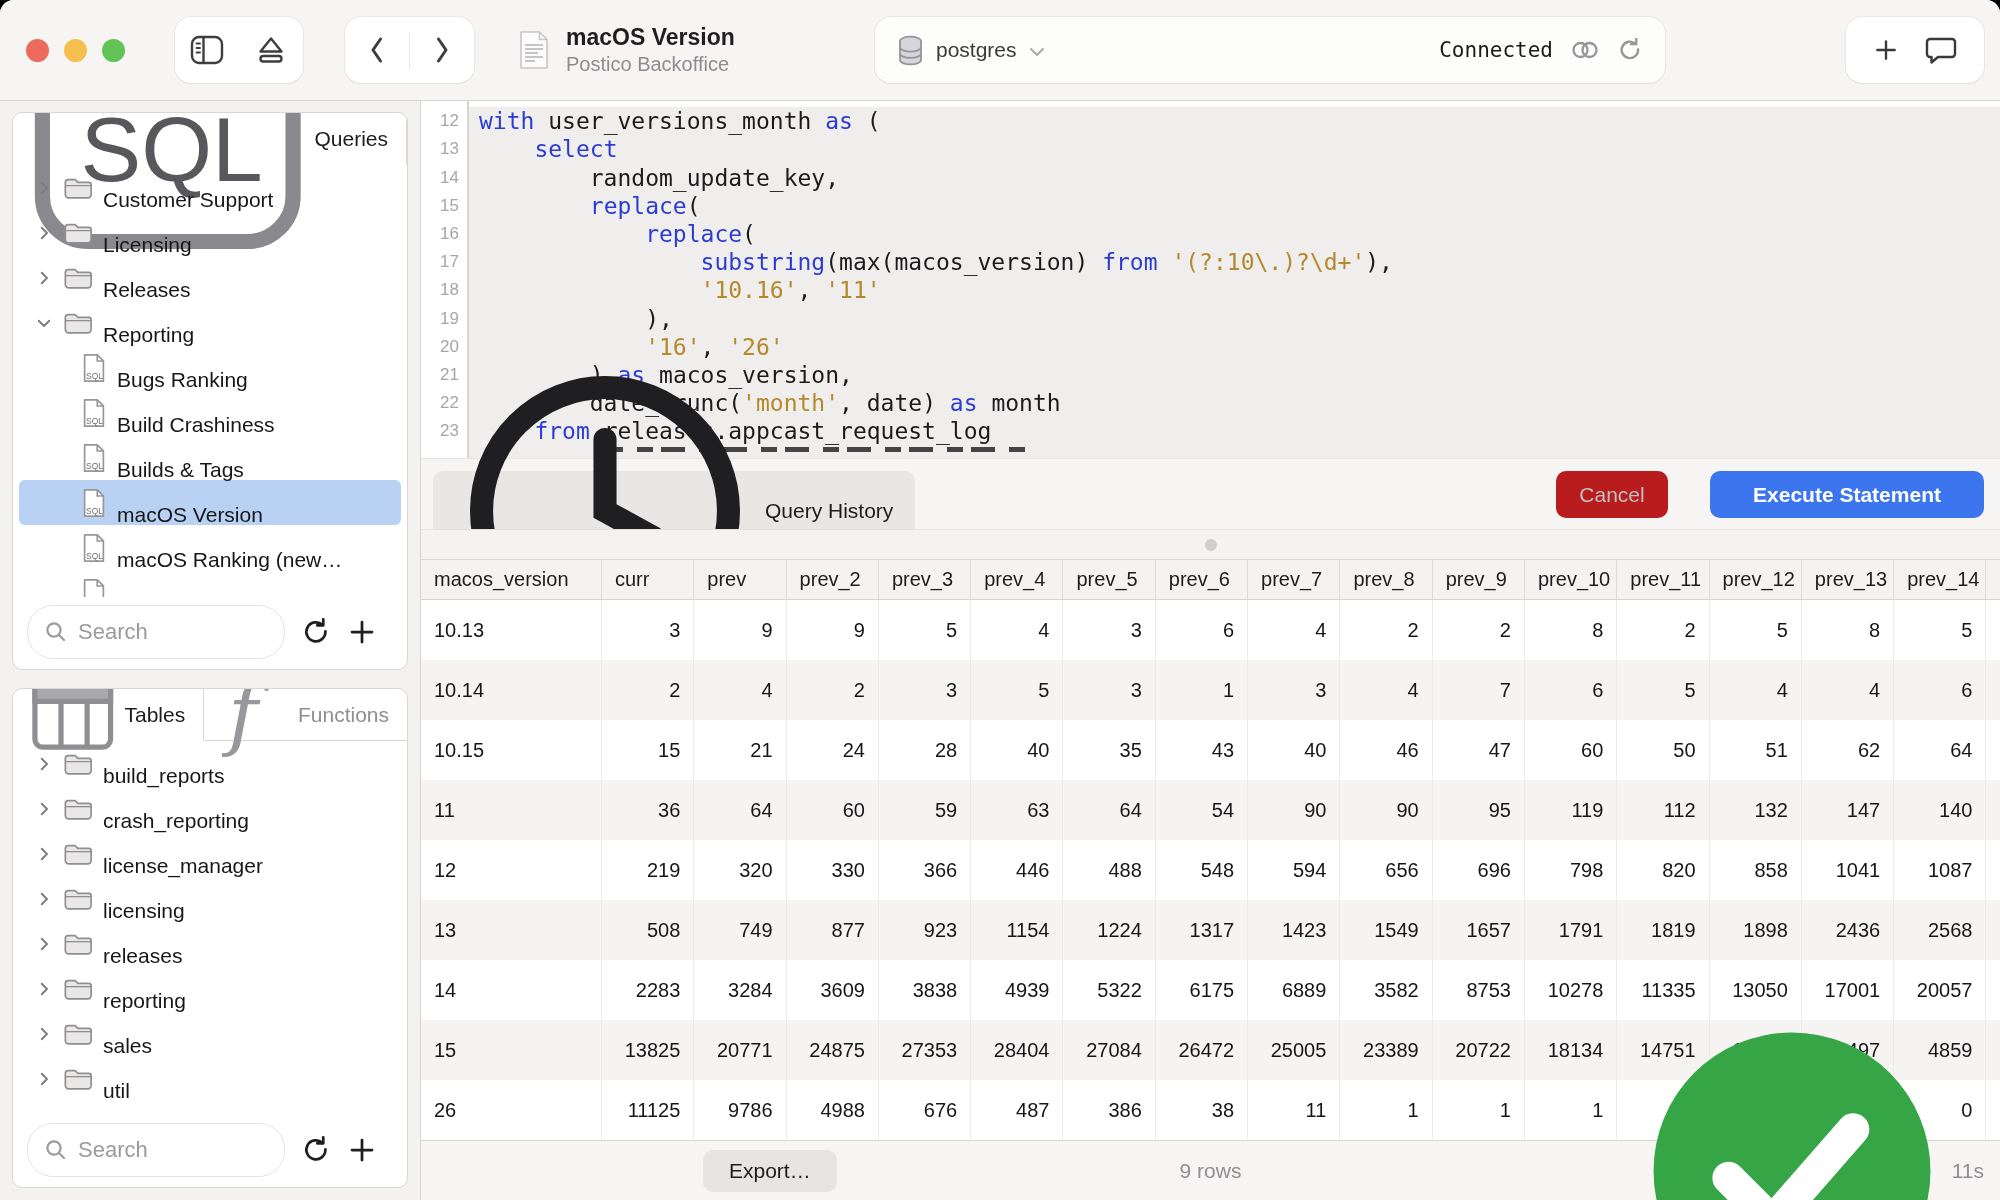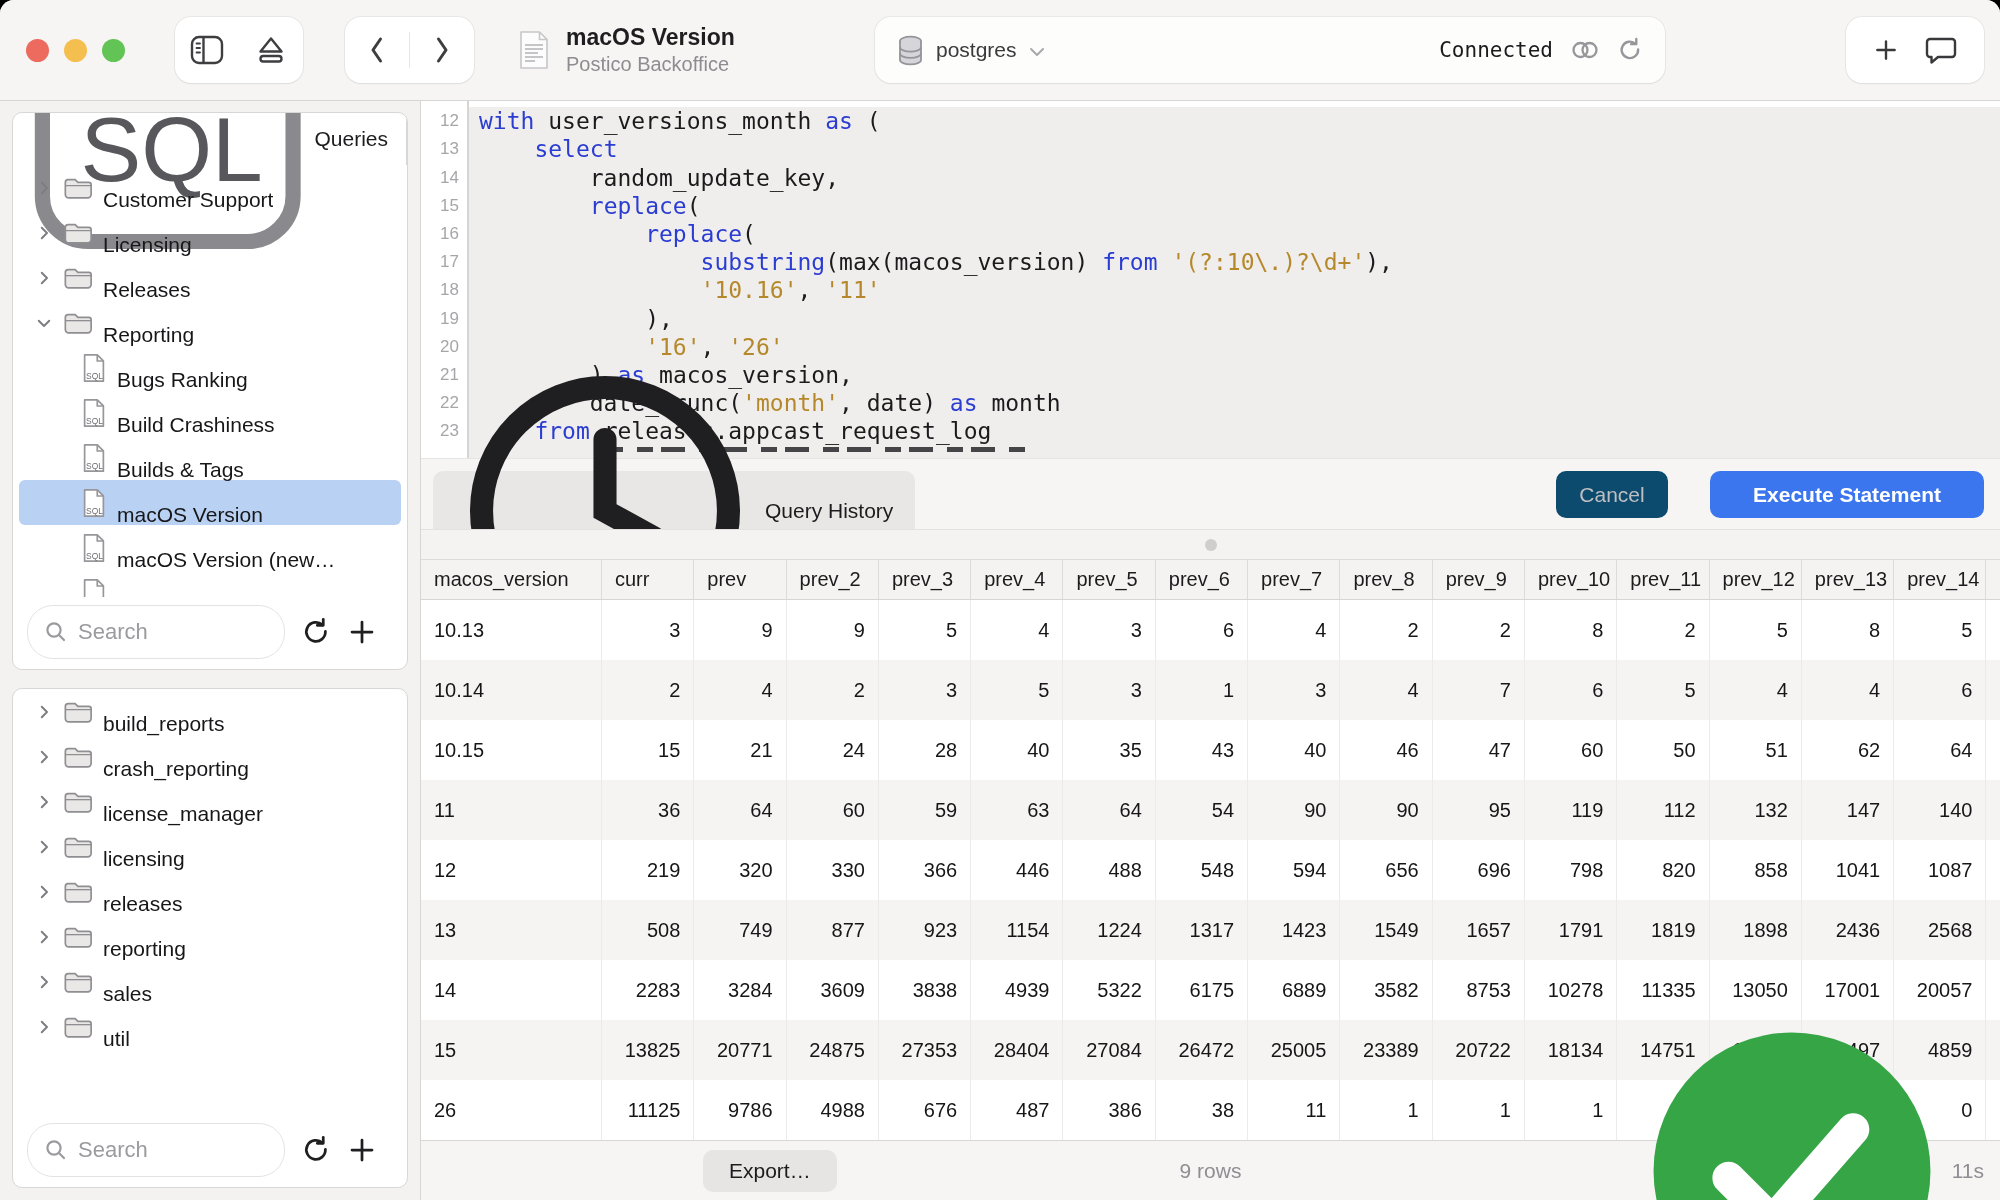--- a/index.html
+++ b/index.html
@@ -78,21 +78,21 @@
   .tok-k{color:#2b3cd2;}
   .tok-s{color:#b5882b;}
   .ghost{margin-left:120px;width:430px;height:5px;margin-top:2px;align-self:flex-start;
     background:repeating-linear-gradient(90deg,#454547 0 24px,transparent 24px 38px,#454547 38px 54px,transparent 54px 62px);}
 
   
   .qbar{position:absolute;top:357px;height:71px;left:0;right:0;background:#f6f5f4;border-top:1px solid #e6e5e4;box-sizing:border-box;}
   .qh-btn{position:absolute;left:12px;top:12px;height:47px;background:#e8e7e5;border-radius:10px;display:flex;align-items:center;
     gap:10px;padding:16px 22px;font-size:21px;color:#1c1c1e;}
   .qh-btn svg{width:25px;height:25px;}
-  .cancel-btn{position:absolute;right:332px;top:12px;height:47px;width:112px;background:#0c4a6e;border-radius:10px;
+  .cancel-btn{position:absolute;right:332px;top:12px;height:47px;width:112px;background:#b91c1c;border-radius:10px;
     display:flex;align-items:center;justify-content:center;font-size:21px;color:#bfbfc2;}
   .exec-btn{position:absolute;right:16px;top:12px;height:47px;width:274px;border-radius:10px;
     display:flex;align-items:center;justify-content:center;font-size:21px;font-weight:bold;color:#fff;}
 
   
   .split{position:absolute;top:428px;height:31px;left:0;right:0;background:#f4f3f2;border-top:1px solid #e3e2e1;border-bottom:1px solid #dcdbda;box-sizing:border-box;}
   .knob{position:absolute;left:calc(50% - 6px);top:9px;width:12px;height:12px;border-radius:50%;background:#cfcecd;}
 
   
   .results{position:absolute;top:459px;bottom:60px;left:0;right:0;overflow:hidden;background:#fff;
@@ -334,21 +334,21 @@
             <span class="lab">macOS Version</span>
           </div>
           <div class="trow q">
             <span class="fico sqlf" style="display: inline-flex;">
               <svg viewBox="0 0 26 32" style="width: 100%; height: 100%;">
                 <path d="M3 2h13.5L23 8.5V30H3z" fill="#fff" stroke="#97979b" stroke-width="1.8" stroke-linejoin="round"></path>
                 <path d="M16.5 2v6.5H23" fill="none" stroke="#97979b" stroke-width="1.8"></path>
                 <text x="4.5" y="27.5" font-size="9" fill="#6f6f73" font-family="Liberation Sans,sans-serif">SQL</text>
               </svg>
             </span>
-            <span class="lab">macOS Version (new…</span>
+            <span class="lab">macOS Ranking (new…</span>
           </div>
           <div class="trow q">
             <span class="fico sqlf" style="display: inline-flex;">
               <svg viewBox="0 0 26 32" style="width: 100%; height: 100%;">
                 <path d="M3 2h13.5L23 8.5V30H3z" fill="#fff" stroke="#97979b" stroke-width="1.8" stroke-linejoin="round"></path>
                 <path d="M16.5 2v6.5H23" fill="none" stroke="#97979b" stroke-width="1.8"></path>
                 <text x="4.5" y="27.5" font-size="9" fill="#6f6f73" font-family="Liberation Sans,sans-serif">SQL</text>
               </svg>
             </span>
             <span class="lab">Number of users for…</span>
@@ -372,20 +372,41 @@
           </span>
         <span class="abtn" style="display: inline-flex;">
             <svg viewBox="0 0 24 24" style="width: 100%; height: 100%;">
               <path d="M12 4v16M4 12h16" stroke="currentColor" stroke-width="2.2" stroke-linecap="round"></path>
             </svg>
           </span>
       </div>
     </div>
 
     <div class="panel panel2">
+      <div class="phead">
+        <div class="ptab active">
+          <span class="icon-tgrid" style="display: inline-flex;">
+              <svg viewBox="0 0 32 28" style="width: 100%; height: 100%;">
+                <rect x="1.5" y="1.5" width="29" height="25" rx="3" fill="#fff" stroke="#8f8f93" stroke-width="2"></rect>
+                <path d="M1.5 4.5a3 3 0 0 1 3-3h23a3 3 0 0 1 3 3V9h-29z" fill="#a9a9ad" stroke="#8f8f93" stroke-width="2"></path>
+                <path d="M11.5 9v17.5M21.5 9v17.5" stroke="#8f8f93" stroke-width="2"></path>
+              </svg>
+            </span>
+          <span>Tables</span>
+        </div>
+        <div class="ptab inactive">
+          <span class="icon-fn" style="display: inline-flex;">
+              <svg viewBox="0 0 22 30" style="width: 100%; height: 100%;">
+                <text x="2" y="24" font-size="27" font-style="italic" font-family="DejaVu Serif,serif" fill="#98989c">ƒ</text>
+              </svg>
+            </span>
+          <span>Functions</span>
+        </div>
+        <div class="prest"></div>
+      </div>
       <div class="tree tree2">
           <div class="trow">
             <span class="chev" style="display: inline-flex;">
               <svg viewBox="0 0 24 24" style="width: 100%; height: 100%;">
                 <path d="M9 5l7 7-7 7" fill="none" stroke="currentColor" stroke-width="2.6" stroke-linecap="round" stroke-linejoin="round"></path>
               </svg>
             </span>
             <span class="fico" style="display: inline-flex;">
               <svg viewBox="0 0 32 26" style="width: 100%; height: 100%;">
                 <path d="M2.5 7a3 3 0 0 1 3-3h7.4l3 3h11.6a2.5 2.5 0 0 1 2.5 2.5V20a3.5 3.5 0 0 1-3.5 3.5h-20A3.5 3.5 0 0 1 2.5 20z" fill="#e9e8e6" stroke="#8f8f93" stroke-width="1.8"></path>

